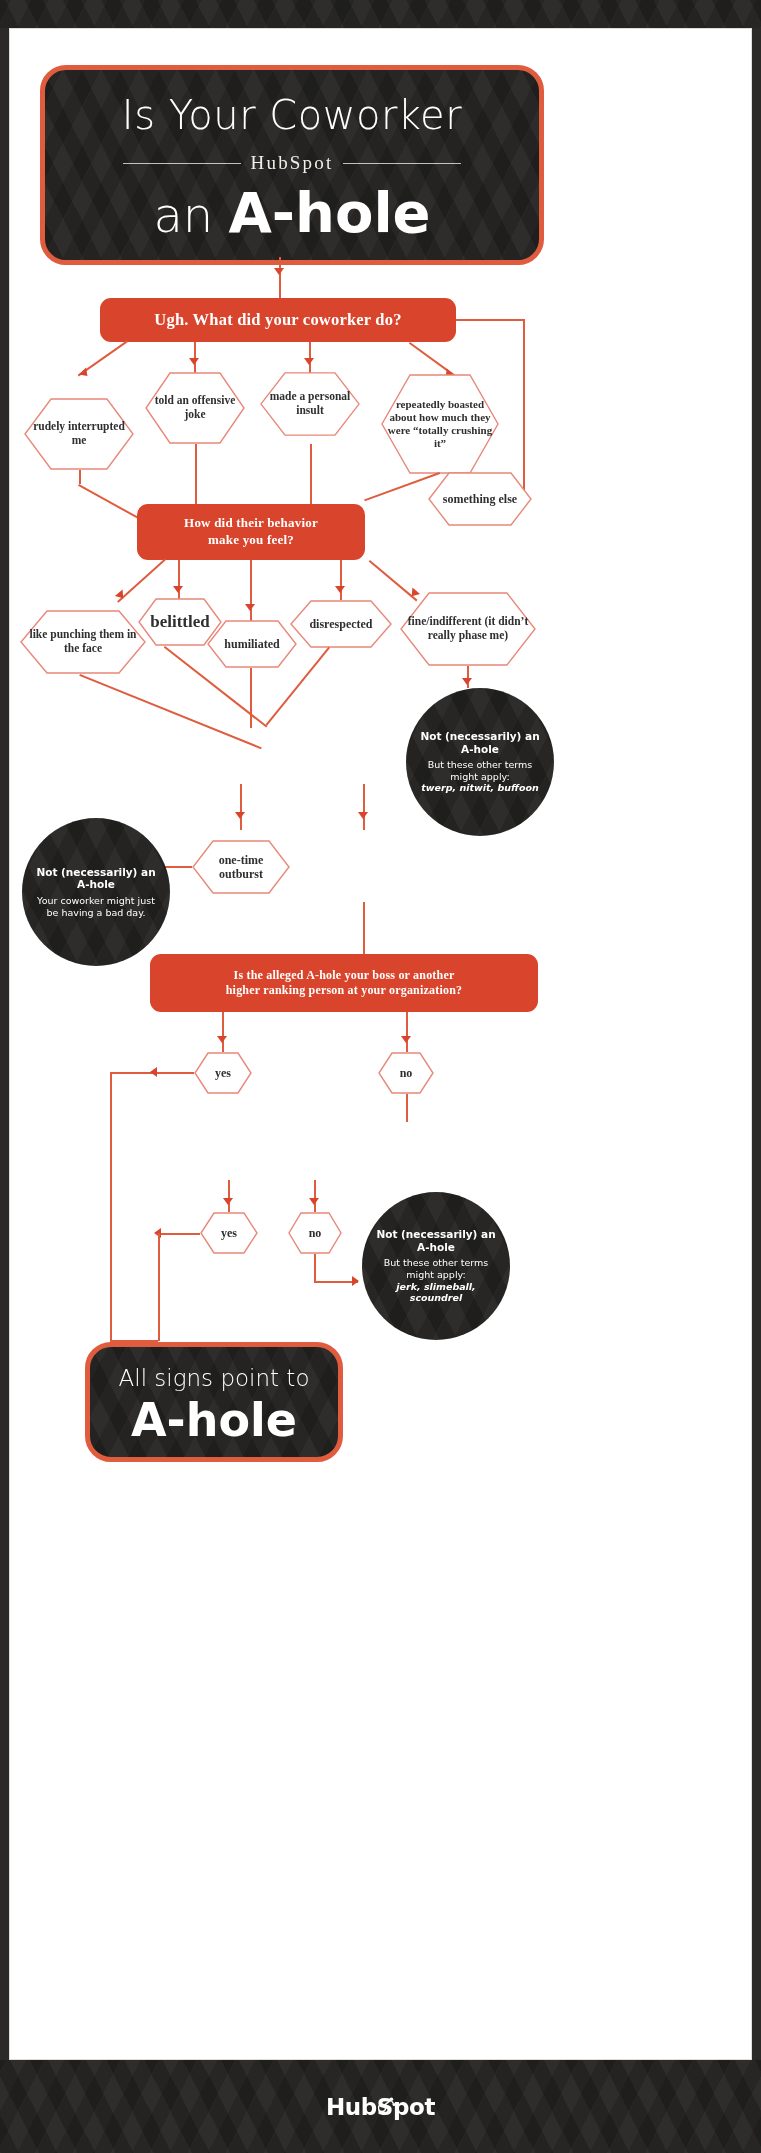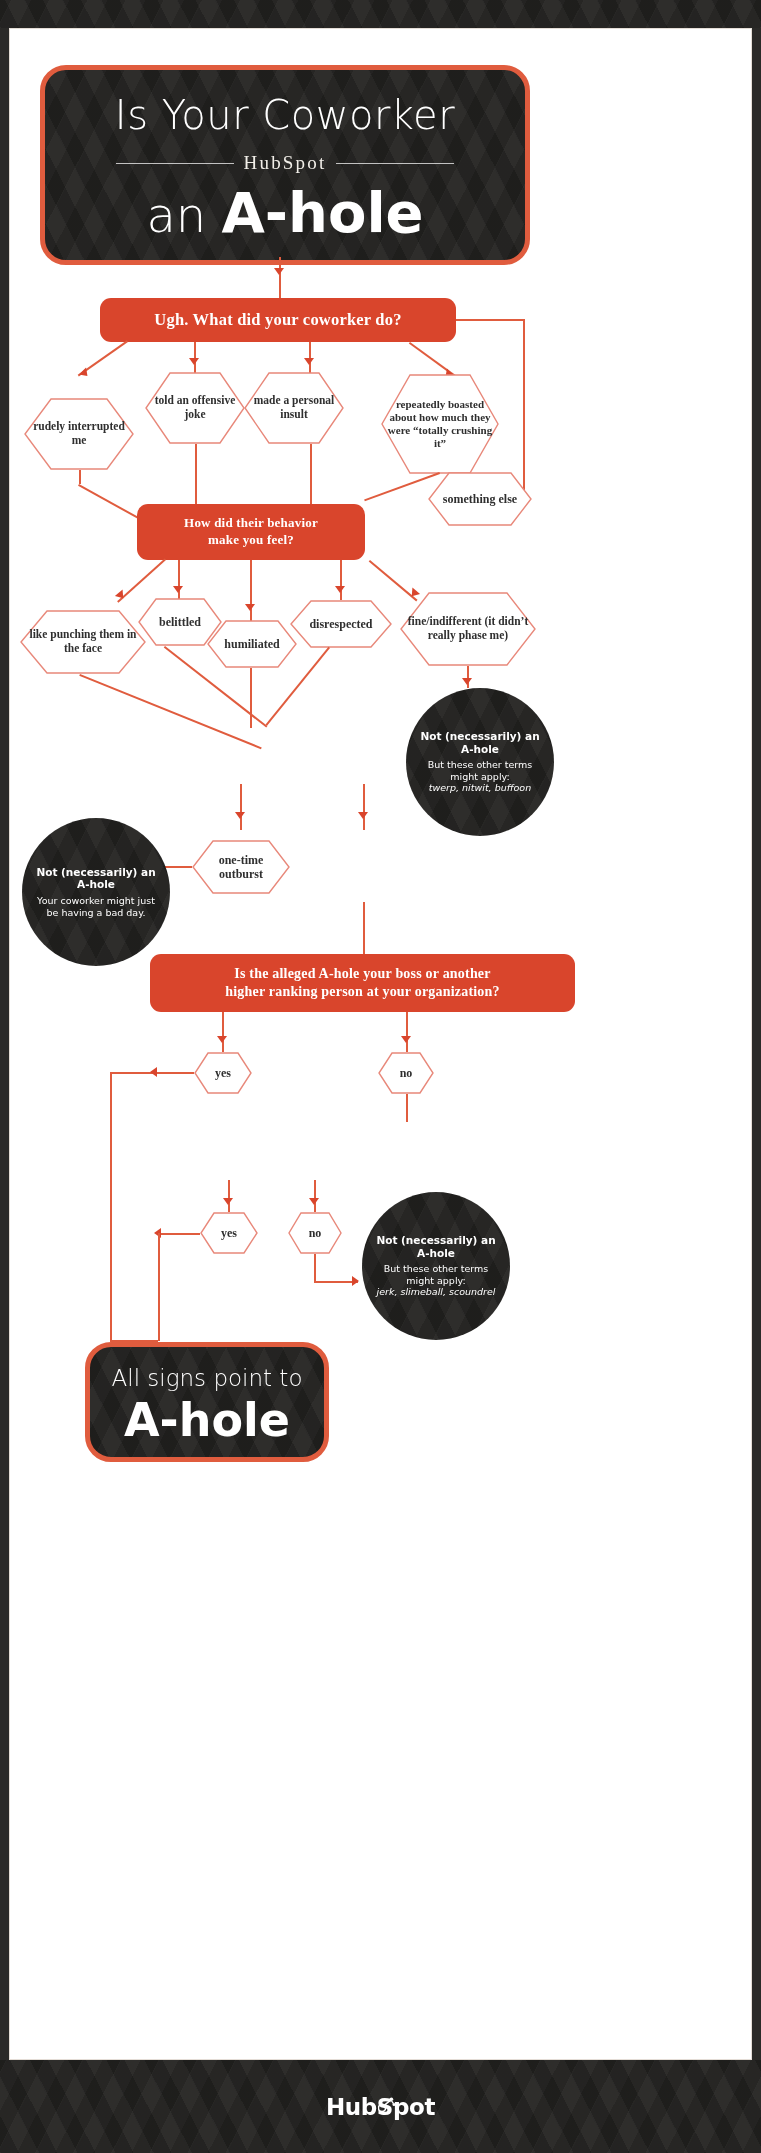--- a/index.html
+++ b/index.html
@@ -42,21 +42,21 @@
     color:#2f2f2f;font-weight:bold;font-family:"Liberation Serif", serif;
     line-height:1.18;position:absolute;
   }
   .hex .hexbg{
     position:absolute;left:0;top:0;width:100%;height:100%;
   }
   .hex .hextxt{position:relative;z-index:2;padding:0 6px;}
   
   .titlecard{
     border:5px solid #e05c3e;border-radius:26px;
-    position:absolute;overflow:hidden;color:#fff;
+    position:absolute;overflow:hidden;color:#fff;padding-left:14px;
   }
   .t-line1{
     font-family:"DejaVu Sans", sans-serif;font-weight:300;
     text-align:center;white-space:nowrap;
   }
   .arcwrap{position:absolute;left:0;width:100%;text-align:center;}
   .arcwrap span{display:inline-block;}
   .rulewrap{
     position:absolute;left:0;width:100%;display:flex;align-items:center;
     justify-content:center;gap:10px;
@@ -73,21 +73,21 @@
   .bigline .thin{font-weight:300;}
   .bigline .fat{font-weight:bold;}
   
   .circ{
     border-radius:50%;position:absolute;overflow:hidden;color:#fff;
     display:flex;flex-direction:column;align-items:center;justify-content:center;
     text-align:center;font-family:"DejaVu Sans", sans-serif;padding:10px;
   }
   .circ .ch{font-weight:bold;line-height:1.2;}
   .circ .cb{font-weight:normal;line-height:1.22;margin-top:4px;}
-  .circ .ci{font-style:italic;font-weight:normal;line-height:1.22;}
+  .circ .ci{font-style:italic;font-weight:bold;line-height:1.22;}
   
   .ln{position:absolute;background:#e05c3e;}
   .lnv{width:1.6px;}
   .lnh{height:1.6px;}
   .arrow{position:absolute;width:0;height:0;}
   .ar-d{border-left:5px solid transparent;border-right:5px solid transparent;border-top:7px solid #d9452c;}
   .ar-l{border-top:5px solid transparent;border-bottom:5px solid transparent;border-right:7px solid #d9452c;}
   .ar-r{border-top:5px solid transparent;border-bottom:5px solid transparent;border-left:7px solid #d9452c;}
   .diag{position:absolute;transform-origin:0 0;height:1.6px;background:#e05c3e;}
   
@@ -165,21 +165,21 @@
     <span class="hextxt">rudely interrupted me</span>
   </div>
 
   <div class="hex" style="left:145px;top:372px;width:100px;height:72px;font-size:11.5px;">
     <svg class="hexbg" viewBox="0 0 100 72" preserveAspectRatio="none">
       <polygon points="25,1 75,1 99,36 75,71 25,71 1,36" fill="#fff" stroke="#e8887a" stroke-width="1.4"></polygon>
     </svg>
     <span class="hextxt">told an offensive joke</span>
   </div>
 
-  <div class="hex" style="left:244px;top:372px;width:100px;height:72px;font-size:11.5px;">
+  <div class="hex" style="left:260px;top:372px;width:100px;height:64px;font-size:11.5px;">
     <svg class="hexbg" viewBox="0 0 100 72" preserveAspectRatio="none">
       <polygon points="25,1 75,1 99,36 75,71 25,71 1,36" fill="#fff" stroke="#e8887a" stroke-width="1.4"></polygon>
     </svg>
     <span class="hextxt">made a personal insult</span>
   </div>
 
   <div class="hex" style="left:381px;top:374px;width:118px;height:100px;font-size:11px;">
     <svg class="hexbg" viewBox="0 0 118 100" preserveAspectRatio="none">
       <polygon points="29,1 89,1 117,50 89,99 29,99 1,50" fill="#fff" stroke="#e8887a" stroke-width="1.4"></polygon>
     </svg>
@@ -215,21 +215,21 @@
   <div class="diag" style="left:370px;top:560px;width:62px;transform:rotate(40deg);"></div>
   <div class="arrow ar-d" style="left:409px;top:590px;transform:rotate(40deg);"></div>
 
   <div class="hex" style="left:20px;top:610px;width:126px;height:64px;font-size:11.5px;">
     <svg class="hexbg" viewBox="0 0 126 64" preserveAspectRatio="none">
       <polygon points="27,1 99,1 125,32 99,63 27,63 1,32" fill="#fff" stroke="#e8887a" stroke-width="1.4"></polygon>
     </svg>
     <span class="hextxt">like punching them in the face</span>
   </div>
 
-  <div class="hex" style="left:138px;top:598px;width:84px;height:48px;font-size:12px;">
+  <div class="hex" style="left:138px;top:598px;width:84px;height:48px;font-size:17px;">
     <svg class="hexbg" viewBox="0 0 84 48" preserveAspectRatio="none">
       <polygon points="18,1 66,1 83,24 66,47 18,47 1,24" fill="#fff" stroke="#e8887a" stroke-width="1.4"></polygon>
     </svg>
     <span class="hextxt">belittled</span>
   </div>
 
   <div class="hex" style="left:207px;top:620px;width:90px;height:48px;font-size:12px;">
     <svg class="hexbg" viewBox="0 0 90 48" preserveAspectRatio="none">
       <polygon points="19,1 71,1 89,24 71,47 19,47 1,24" fill="#fff" stroke="#e8887a" stroke-width="1.4"></polygon>
     </svg>
@@ -281,21 +281,21 @@
   <div class="ln lnh" style="left:150px;top:866px;width:42px;"></div>
   <div class="arrow ar-l" style="left:146px;top:861px;"></div>
 
   <div class="circ argyle" style="left:22px;top:818px;width:128px;height:128px;">
     <span class="ch" style="font-size:10.5px;">Not (necessarily) an A-hole</span>
     <span class="cb" style="font-size:9.5px;">Your coworker might just be having a bad day.</span>
   </div>
 
   <div class="ln lnv" style="left:363px;top:902px;height:52px;"></div>
 
-  <div class="qbox node" style="left:150px;top:954px;width:425px;height:58px;font-size:14px;flex-direction:column;text-align:right;">
+  <div class="qbox node" style="left:150px;top:954px;width:388px;height:58px;font-size:12px;flex-direction:column;text-align:right;">
     <span>Is the alleged A-hole your boss or another</span>
     <span>higher ranking person at your organization?</span>
   </div>
 
   <div class="ln lnv" style="left:222px;top:1012px;height:40px;"></div>
   <div class="arrow ar-d" style="left:217px;top:1036px;"></div>
   <div class="ln lnv" style="left:406px;top:1012px;height:40px;"></div>
   <div class="arrow ar-d" style="left:401px;top:1036px;"></div>
 
   <div class="hex" style="left:194px;top:1052px;width:58px;height:42px;font-size:12px;">

